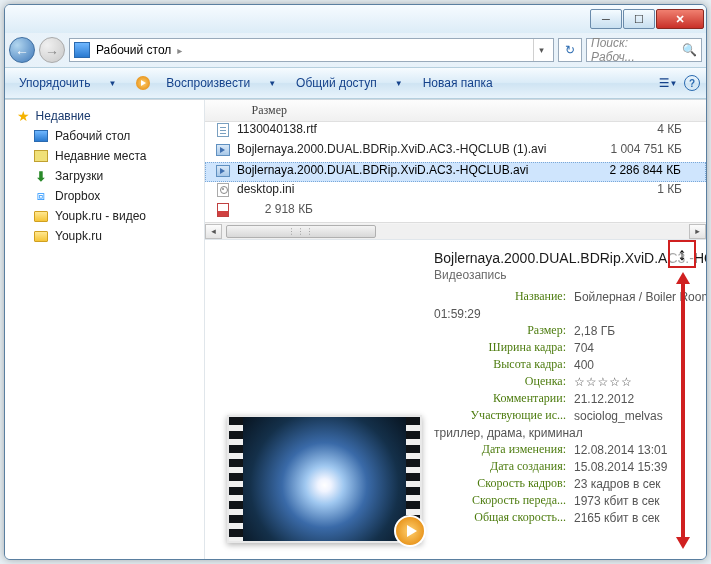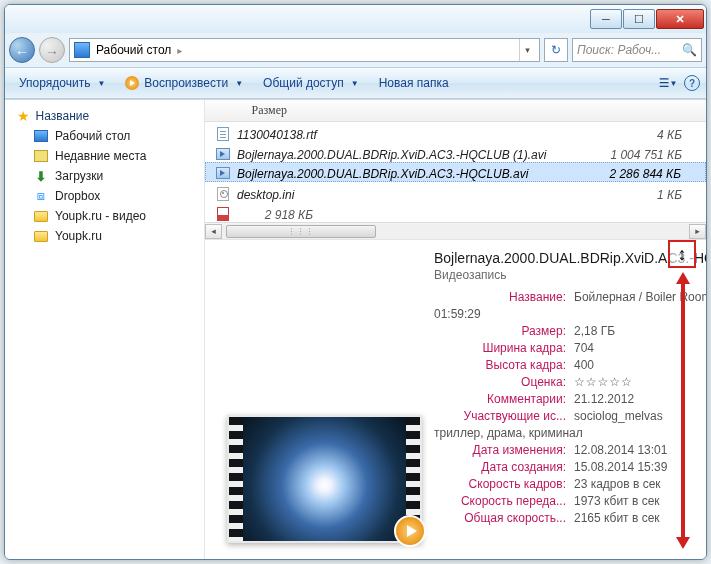--- a/index.html
+++ b/index.html
@@ -9,24 +9,24 @@
   .control-btn { width: 32px; height: 20px; margin-left: 1px; display: inline-flex; align-items: center; justify-content: center; border: 1px solid #6a8bab; border-radius: 2px; background: linear-gradient(#f5fbff, #c8dff0); font-size: 11px; color: #333; }
   .control-btn.close { background: linear-gradient(#f08070, #c83028); border-color: #8a2820; color: #fff; width: 48px; font-weight: bold; }
   .navrow { height: 34px; display: flex; align-items: center; padding: 0 4px; gap: 4px; }
   .navbtn { width: 26px; height: 26px; border-radius: 50%; background: radial-gradient(circle at 30% 30%, #b2d6ef, #3e78ba); border: 1px solid #3e6ea0; display:flex; align-items:center; justify-content:center; color:#fff; font-size:14px; }
   .navbtn.fwd { background: radial-gradient(circle at 30% 30%, #f0f0f0, #c8c8c8); color:#888; border-color:#aaa;}
   .address { flex: 1; height: 24px; background: #fff; border: 1px solid #9ab; display:flex; align-items:center; padding: 0 4px; gap: 6px; }
   .addr-icon { width: 16px; height: 16px; background: linear-gradient(#6fb7ff,#2a7ad0); border: 1px solid #2a6ab0; display:inline-block; }
   .addr-sep { color:#888; font-size:10px; }
   .addr-dd { width:16px;height:22px; display:flex;align-items:center;justify-content:center; border-left:1px solid #d0d0d0; color:#555; font-size:9px;}
   .refresh { width: 24px; height: 24px; background:#fff; border:1px solid #9ab; display:flex;align-items:center;justify-content:center; color:#2a6ab0; }
-  .search { width: 130px; height: 24px; background:#fff; border:1px solid #9ab; display:flex; align-items:center; padding: 0 4px; color:#888; font-style:italic; gap:4px;}
+  .search { width: 116px; height: 24px; background:#fff; border:1px solid #9ab; display:flex; align-items:center; padding: 0 4px; color:#888; font-style:italic; gap:4px;}
   .search span.mag { color:#2a6ab0; font-style:normal;}
   .toolbar { height: 32px; background: linear-gradient(#f6fbff, #dbecf8 48%, #cfe4f3 52%, #e8f3fb); border-top:1px solid #b5cfde; border-bottom:1px solid #b5cfde; display:flex; align-items:center; padding: 0 6px; gap: 4px; }
-  .tbtn { height: 24px; padding: 0 8px; display:flex; align-items:center; gap:5px; color:#15428b; border-radius:3px; }  
+  .tbtn { height: 24px; padding: 0 8px; display:flex; align-items:center; gap:16px; color:#15428b; border-radius:3px; }  
   .tbtn .dd { font-size:8px; color:#15428b; margin-left:2px;}
   .play-icon { width:14px;height:14px;border-radius:50%;background:radial-gradient(#ffd070,#e08000);display:flex;align-items:center;justify-content:center;}
   .play-icon::after{content:'';border-left:5px solid #fff;border-top:3px solid transparent;border-bottom:3px solid transparent;margin-left:1px;}
   .toolbar .spacer { flex:1; }
   .viewicon, .helpicon { width:24px;height:24px;display:flex;align-items:center;justify-content:center;color:#15428b; }
   .content { flex:1; display:flex; background:#fff; border-top:1px solid #d0d8de; overflow:hidden;}
   .sidebar { width: 200px; border-right:1px solid #e0e6eb; padding: 6px 0; }
   .fav-head { display:flex; align-items:center; gap:6px; padding: 2px 12px; color:#1a3a6e;}
   .star { color:#f5b301; font-size:14px;}
   .sb-item { display:flex; align-items:center; gap:6px; padding: 2px 12px 2px 28px; color:#222; }
@@ -34,21 +34,21 @@
   .desk-ic{background:linear-gradient(#6fb7ff,#2a7ad0);border:1px solid #2a6ab0;width:14px;height:12px;}
   .recent-ic{background:#f0e078;border:1px solid #c0a030;width:14px;height:12px;}
   .dl-ic::before{content:'⬇';color:#2a8a2a;font-size:13px;font-weight:bold;}
   .db-ic::before{content:'⧈';color:#1e90ff;font-size:13px;}
   .fold-ic{width:14px;height:11px;background:linear-gradient(#ffe790,#f5c538);border:1px solid #d0a020;border-radius:1px;}
   .main { flex:1; display:flex; flex-direction:column; overflow:hidden; }
   .cols { height: 22px; background: linear-gradient(#fdfdfd,#f0f0f0); border-bottom:1px solid #e0e0e0; display:flex; align-items:center; padding-left: 6px;}
   .col-name { flex:1; padding-left: 4px; color:#444;}
   .col-size { width: 100px; text-align:right; padding-right: 24px; color:#444;font-family:Liberation Serif, serif;}
   .filelist { flex:0 0 auto; }
-  .frow { height: 20px; display:flex; align-items:flex-end; padding-left: 10px; font-style: italic; }
+  .frow { height: 20px; display:flex; align-items:flex-start; padding-left: 10px; }
   .frow .ficon { width:16px;height:16px; margin-right:6px; display:inline-flex;align-items:center;justify-content:center;}
   .ic-rtf{width:12px;height:14px;background:#fff;border:1px solid #7aa0c0;position:relative;}
   .ic-rtf::after{content:'';position:absolute;top:3px;left:2px;right:2px;height:1px;background:#7aa0c0;box-shadow:0 3px 0 #7aa0c0,0 6px 0 #7aa0c0;}
   .ic-avi{width:14px;height:12px;background:linear-gradient(#d8e8f8,#a8c8e8);border:1px solid #6090c0;position:relative;}
   .ic-avi::before{content:'';position:absolute;left:3px;top:2px;border-left:5px solid #4070b0;border-top:3px solid transparent;border-bottom:3px solid transparent;}
   .ic-ini{width:12px;height:14px;background:#fff;border:1px solid #aaa;position:relative;}
   .ic-ini::before{content:'';position:absolute;left:2px;top:2px;width:6px;height:6px;border:1px solid #888;border-radius:50%;}
   .ic-ini::after{content:'';position:absolute;left:4px;top:4px;width:2px;height:2px;background:#888;border-radius:50%;}
   .ic-pdf{width:12px;height:14px;background:#fff;border:1px solid #c04040;position:relative;}
   .ic-pdf::after{content:'';position:absolute;bottom:0;left:0;right:0;height:5px;background:#d04040;}
@@ -66,21 +66,21 @@
   .thumb-vid .sprocket{position:absolute;top:0;bottom:0;width:14px;background:repeating-linear-gradient(#101418 0 8px,#f0f0f0 8px 14px);}
   .thumb-vid .sprocket.l{left:0;}
   .thumb-vid .sprocket.r{right:0;}
   .thumb-vid .frame{position:absolute;left:14px;right:14px;top:0;bottom:0;background:radial-gradient(circle at 50% 55%, #fff 0%, #f0f4ff 6%, #a0c8f0 18%, #3a6aa8 40%, #14304a 70%, #081420 100%);}
   .thumb-vid .wmp-badge{position:absolute;right:-6px;bottom:-6px;width:32px;height:32px;border-radius:50%;background:radial-gradient(#ffd070,#e08000);border:2px solid #fff;display:flex;align-items:center;justify-content:center;}
   .thumb-vid .wmp-badge::after{content:'';border-left:10px solid #fff;border-top:6px solid transparent;border-bottom:6px solid transparent;margin-left:3px;}
   .meta-col { flex:1; }
   .meta-title { font-size:14px; color:#1a1a1a; margin-bottom:2px; overflow:hidden;white-space:nowrap;text-overflow:ellipsis; padding-right:30px;}
   .meta-type { color:#6a6a6a; margin-bottom:6px;}
   .meta-row { display:flex; height:17px; align-items:center;}
-  .meta-row .k { width:140px; text-align:right; padding-right:8px; color:#be185d;}
+  .meta-row .k { width:140px; text-align:right; padding-right:8px; color:#4d7c0f;font-family:Liberation Serif, serif;}
   .meta-row .v { color:#555;}
   .stars { color:#ccc; letter-spacing:1px;}
   .sizer { position:absolute; right:10px; top:0px; width:28px; height:28px; border:2px solid #d02020; display:flex;align-items:center;justify-content:center; background:rgba(255,255,255,0.6);}
   .sizer::after{content:'↕';font-size:18px;color:#000;font-weight:bold;}
   .bigarrow { position:absolute; right:18px; top:32px; bottom:10px; width:10px; }
   .bigarrow .shaft{position:absolute;left:3px;top:12px;bottom:12px;width:4px;background:#d02020;}
   .bigarrow::before{content:'';position:absolute;top:0;left:-2px;border-bottom:12px solid #d02020;border-left:7px solid transparent;border-right:7px solid transparent;}
   .bigarrow::after{content:'';position:absolute;bottom:0;left:-2px;border-top:12px solid #d02020;border-left:7px solid transparent;border-right:7px solid transparent;}
 </style>
 </head>
@@ -132,21 +132,21 @@
     <div class="spacer"></div>
     <div class="viewicon">☰ <span style="font-size:8px;">▼</span></div>
     <div class="helpicon" style="color:#2a6ab0;font-weight:bold;border:1px solid #2a6ab0;border-radius:50%;width:16px;height:16px;font-size:10px;">?</div>
   </div>
 
   <div class="content">
 
     <div class="sidebar">
       <div class="fav-head">
         <span class="star">★</span>
-        <span>Название</span>
+        <span>Недавние</span>
       </div>
       <div class="sb-item">
         <span class="sb-icon">
             <span class="desk-ic"></span>
           </span>
         <span>Рабочий стол</span>
       </div>
       <div class="sb-item">
         <span class="sb-icon">
             <span class="recent-ic"></span>

